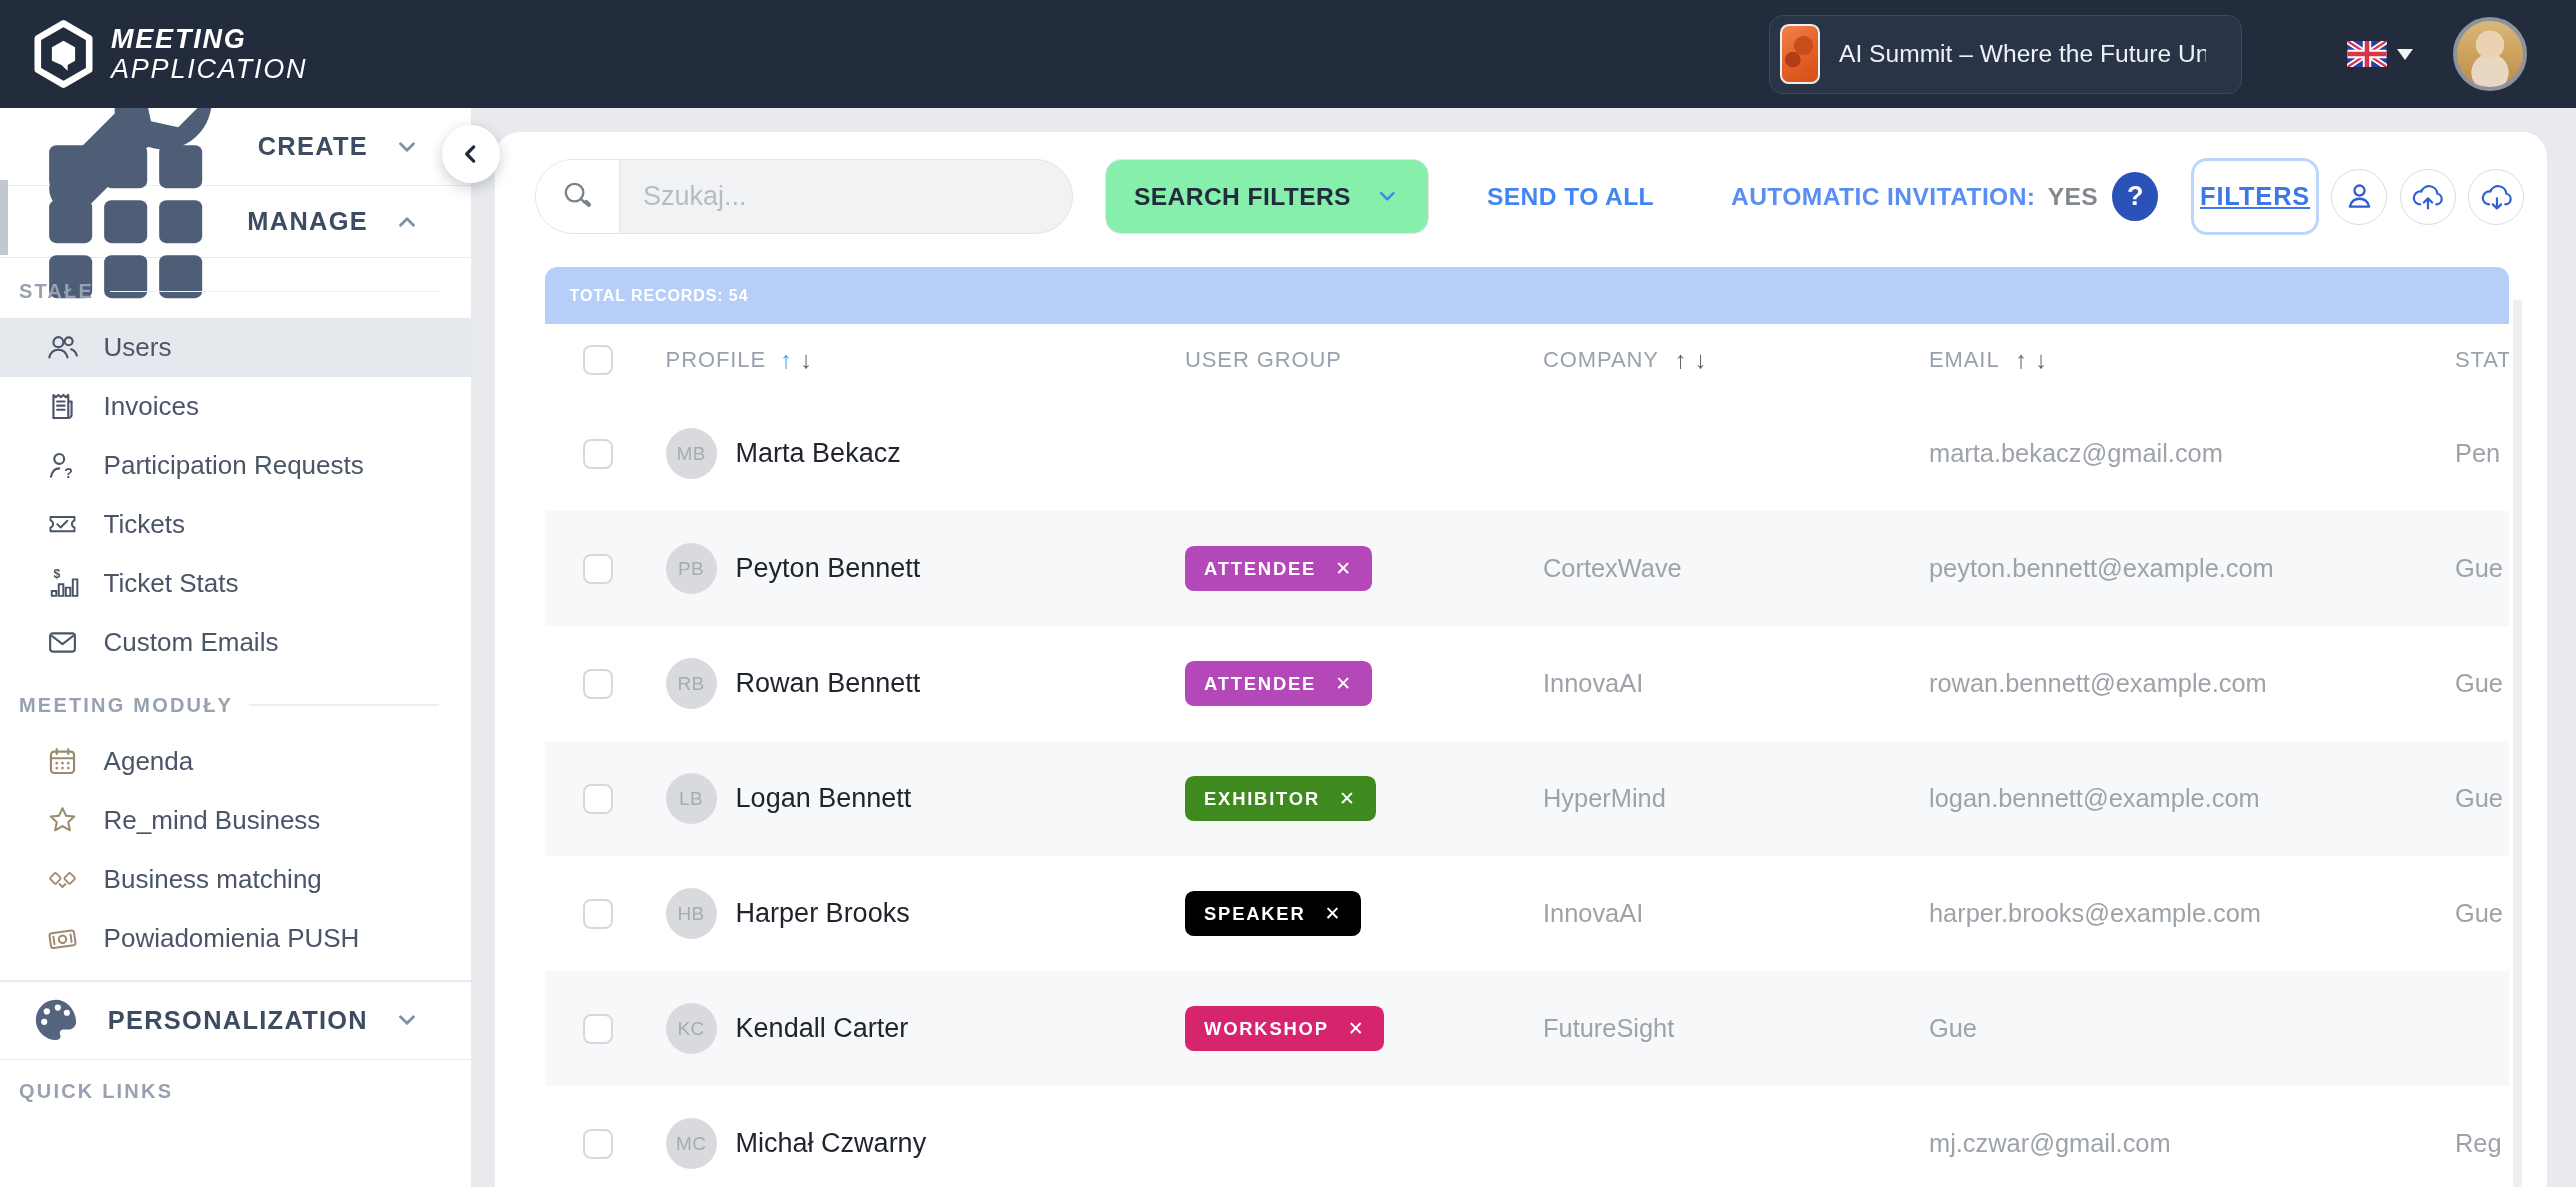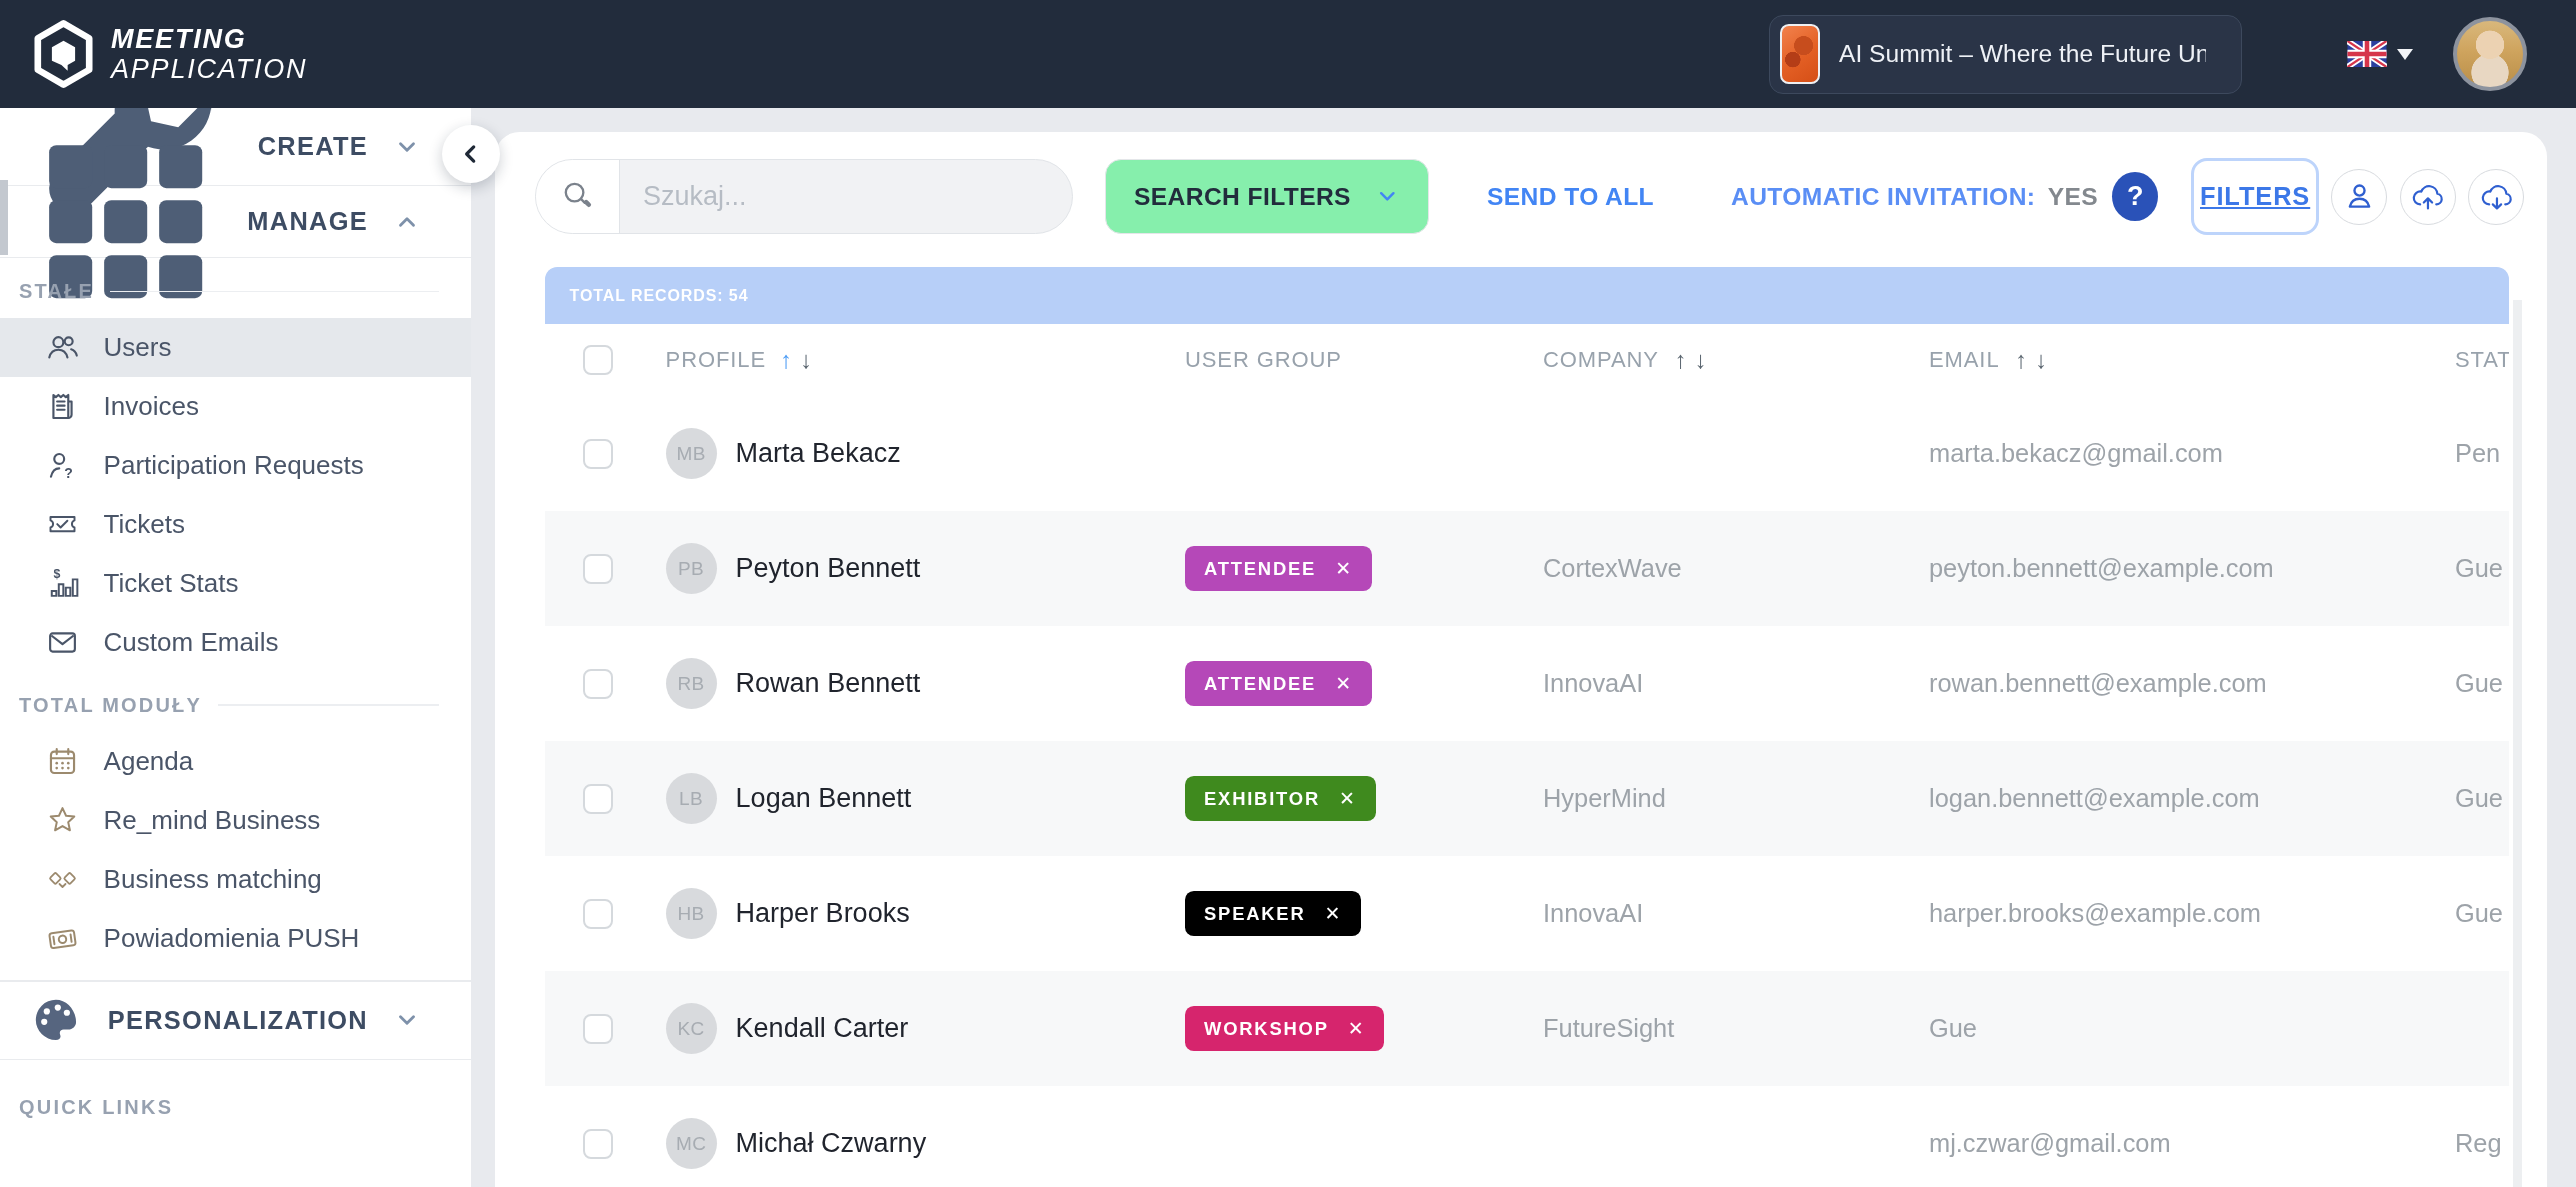--- a/index.html
+++ b/index.html
@@ -277,21 +277,21 @@
     <svg class="ic" viewBox="0 0 40 40">
       <g fill="none" stroke="#4a5568" stroke-width="2.6" stroke-linejoin="round">
         <rect x="5" y="9" width="30" height="22" rx="3"></rect>
         <path d="M6.5 11.5L20 22l13.5-10.5"></path>
       </g>
     </svg>
     <span>Custom Emails</span>
   </div>
 
   <div class="side-label">
-    <span class="lbl">TOTAL MODUŁY</span>
+    <span class="lbl">MEETING MODUŁY</span>
     <span class="rule"></span>
   </div>
 
   <div class="side-item">
     <svg class="ic" viewBox="0 0 40 40">
       <g fill="none" stroke="#9c8a6e" stroke-width="2.6" stroke-linecap="round">
         <rect x="6" y="8" width="28" height="26" rx="4"></rect>
         <path d="M13 5v6M27 5v6M6 16h28"></path>
       </g>
       <g fill="#9c8a6e">
@@ -346,21 +346,21 @@
           <circle cx="28.5" cy="14.5" r="2.4"></circle>
           <circle cx="11" cy="21.5" r="2.4"></circle>
       </g>
     </svg>
     <span class="hdr-label">PERSONALIZATION</span>
     <svg class="chev" viewBox="0 0 24 24">
       <path d="M6 9l6 6 6-6" fill="none" stroke="#7e91aa" stroke-width="2.6" stroke-linecap="round" stroke-linejoin="round"></path>
     </svg>
   </div>
 
-  <div class="side-label" style="margin-top:30px; margin-right:0;">
+  <div class="side-label" style="margin-top:14px; margin-right:0;">
     <span class="lbl">QUICK LINKS</span>
   </div>
 
 </aside>
 
 <div class="collapse-btn">
   <svg width="26" height="26" viewBox="0 0 24 24">
     <path d="M14.5 5.5L8 12l6.5 6.5" fill="none" stroke="#1f2937" stroke-width="3" stroke-linecap="round" stroke-linejoin="round"></path>
   </svg>
 </div>

